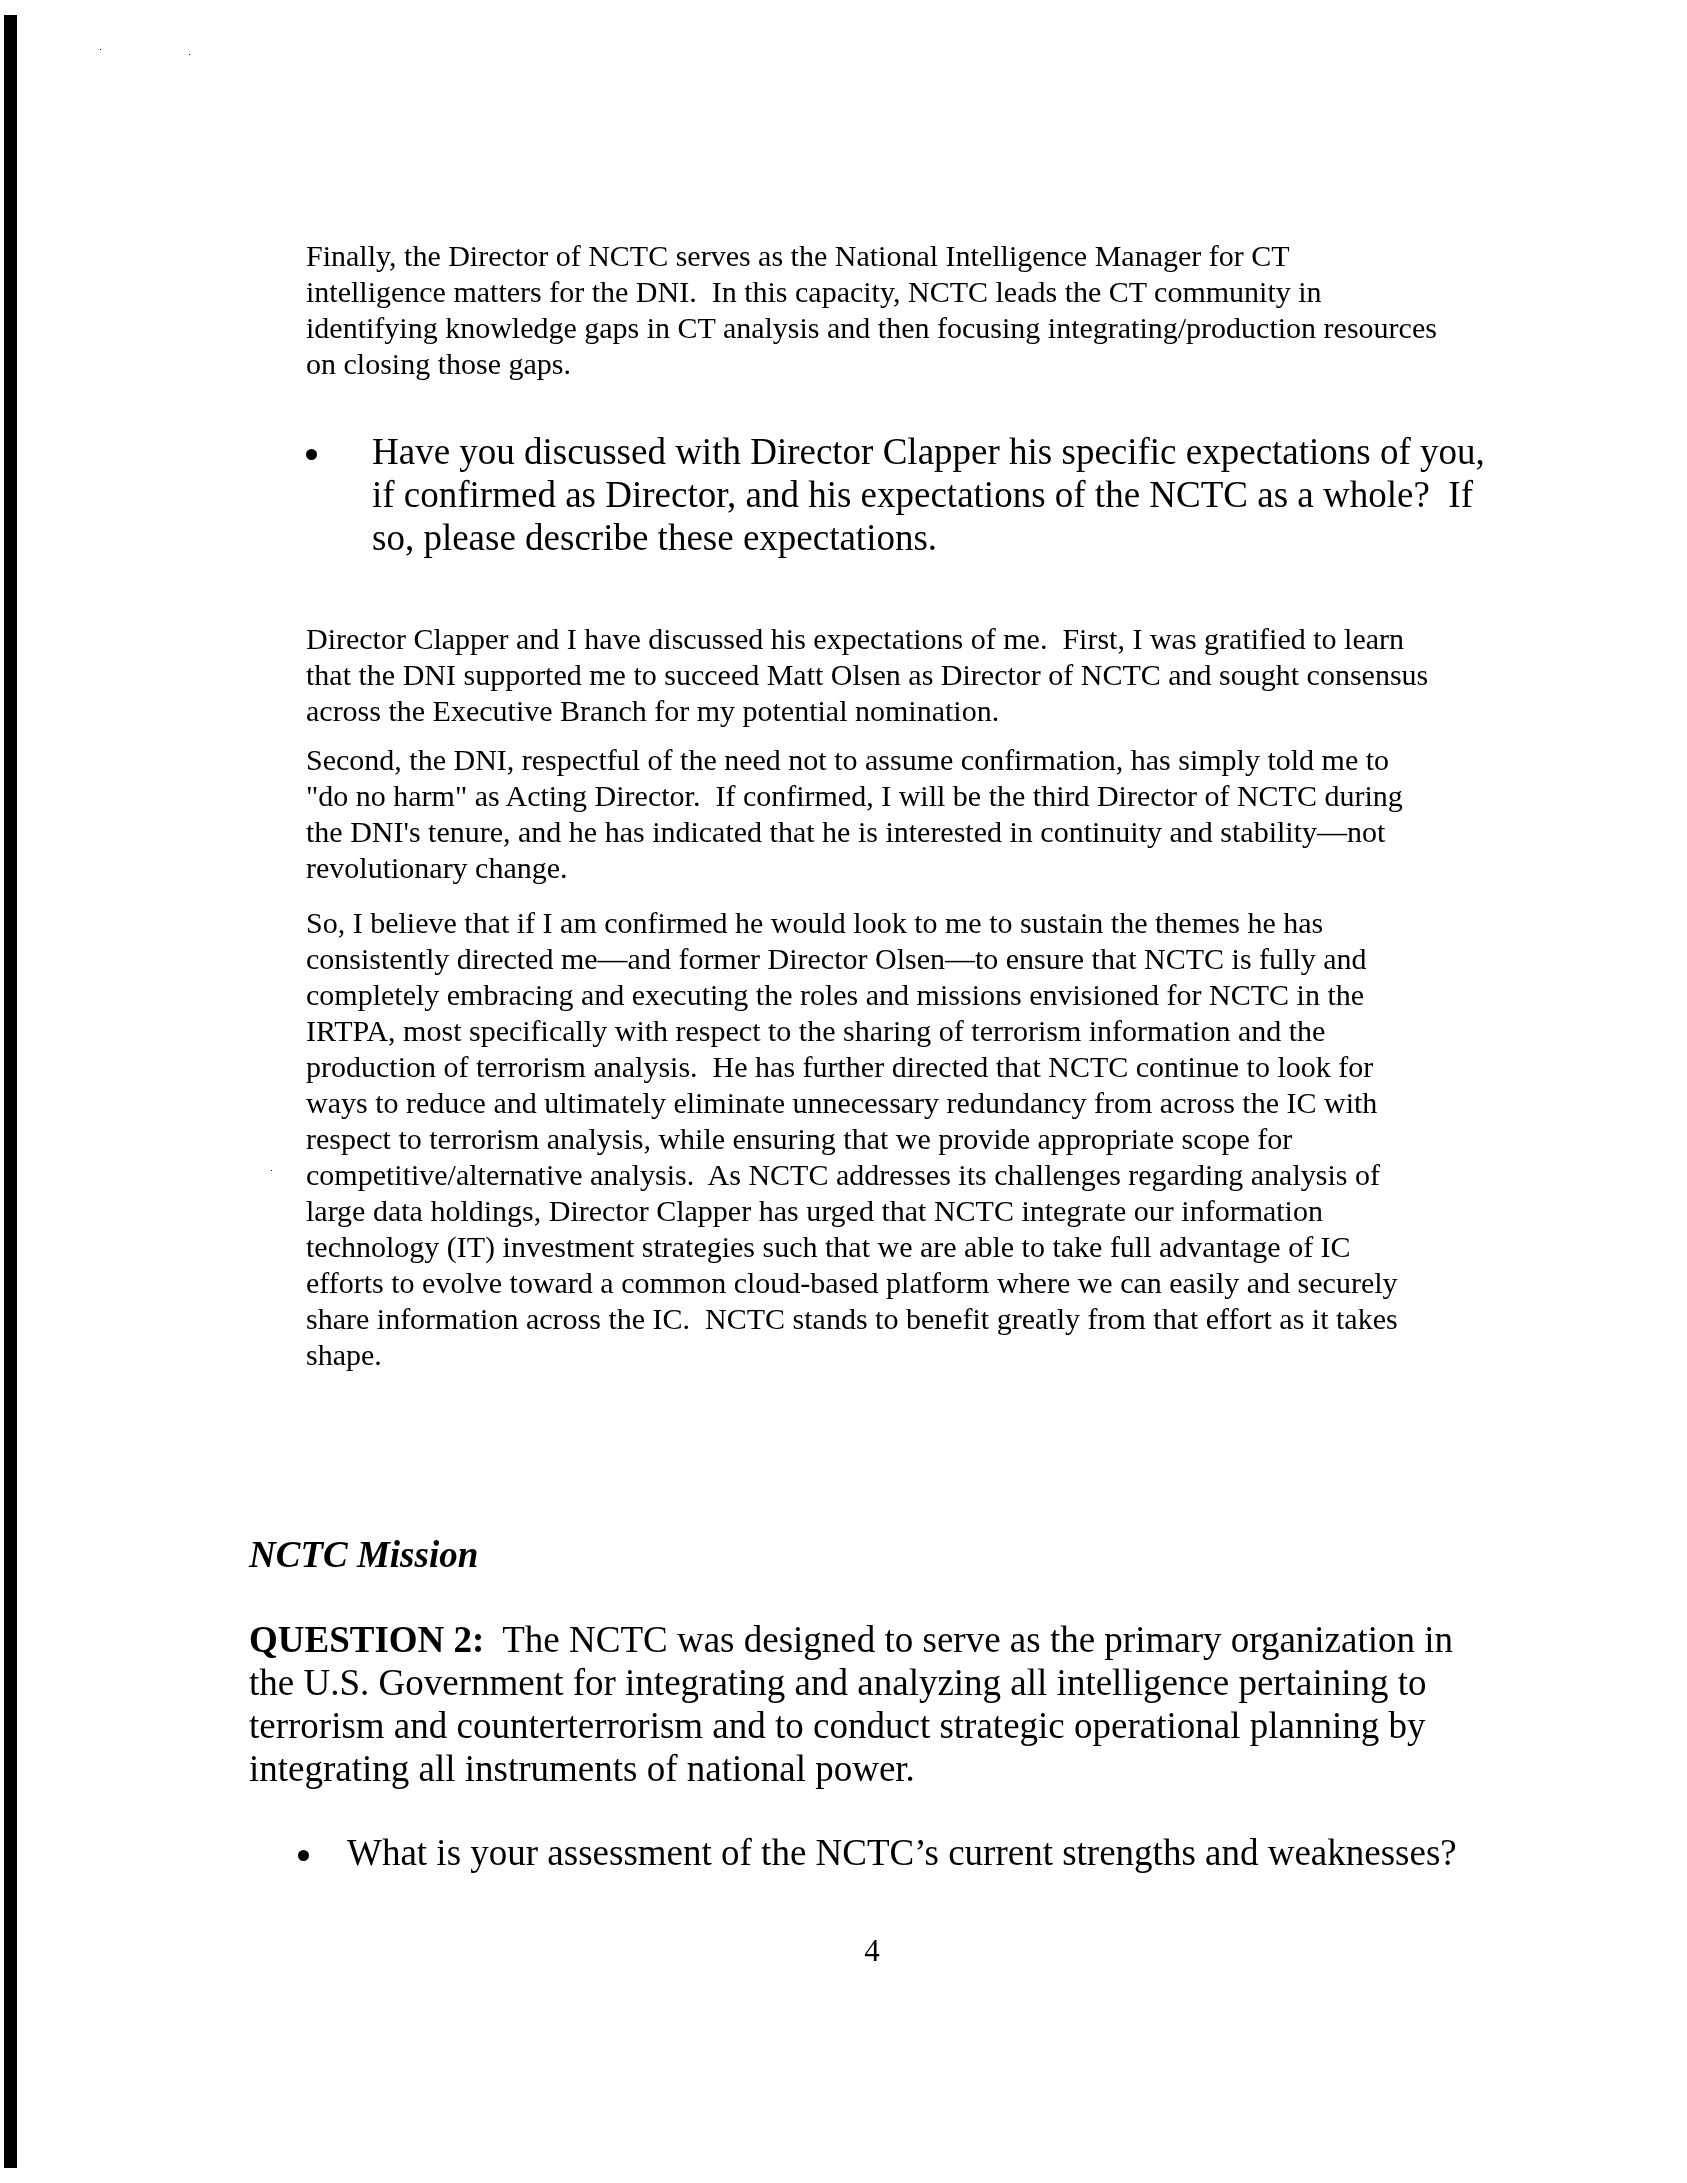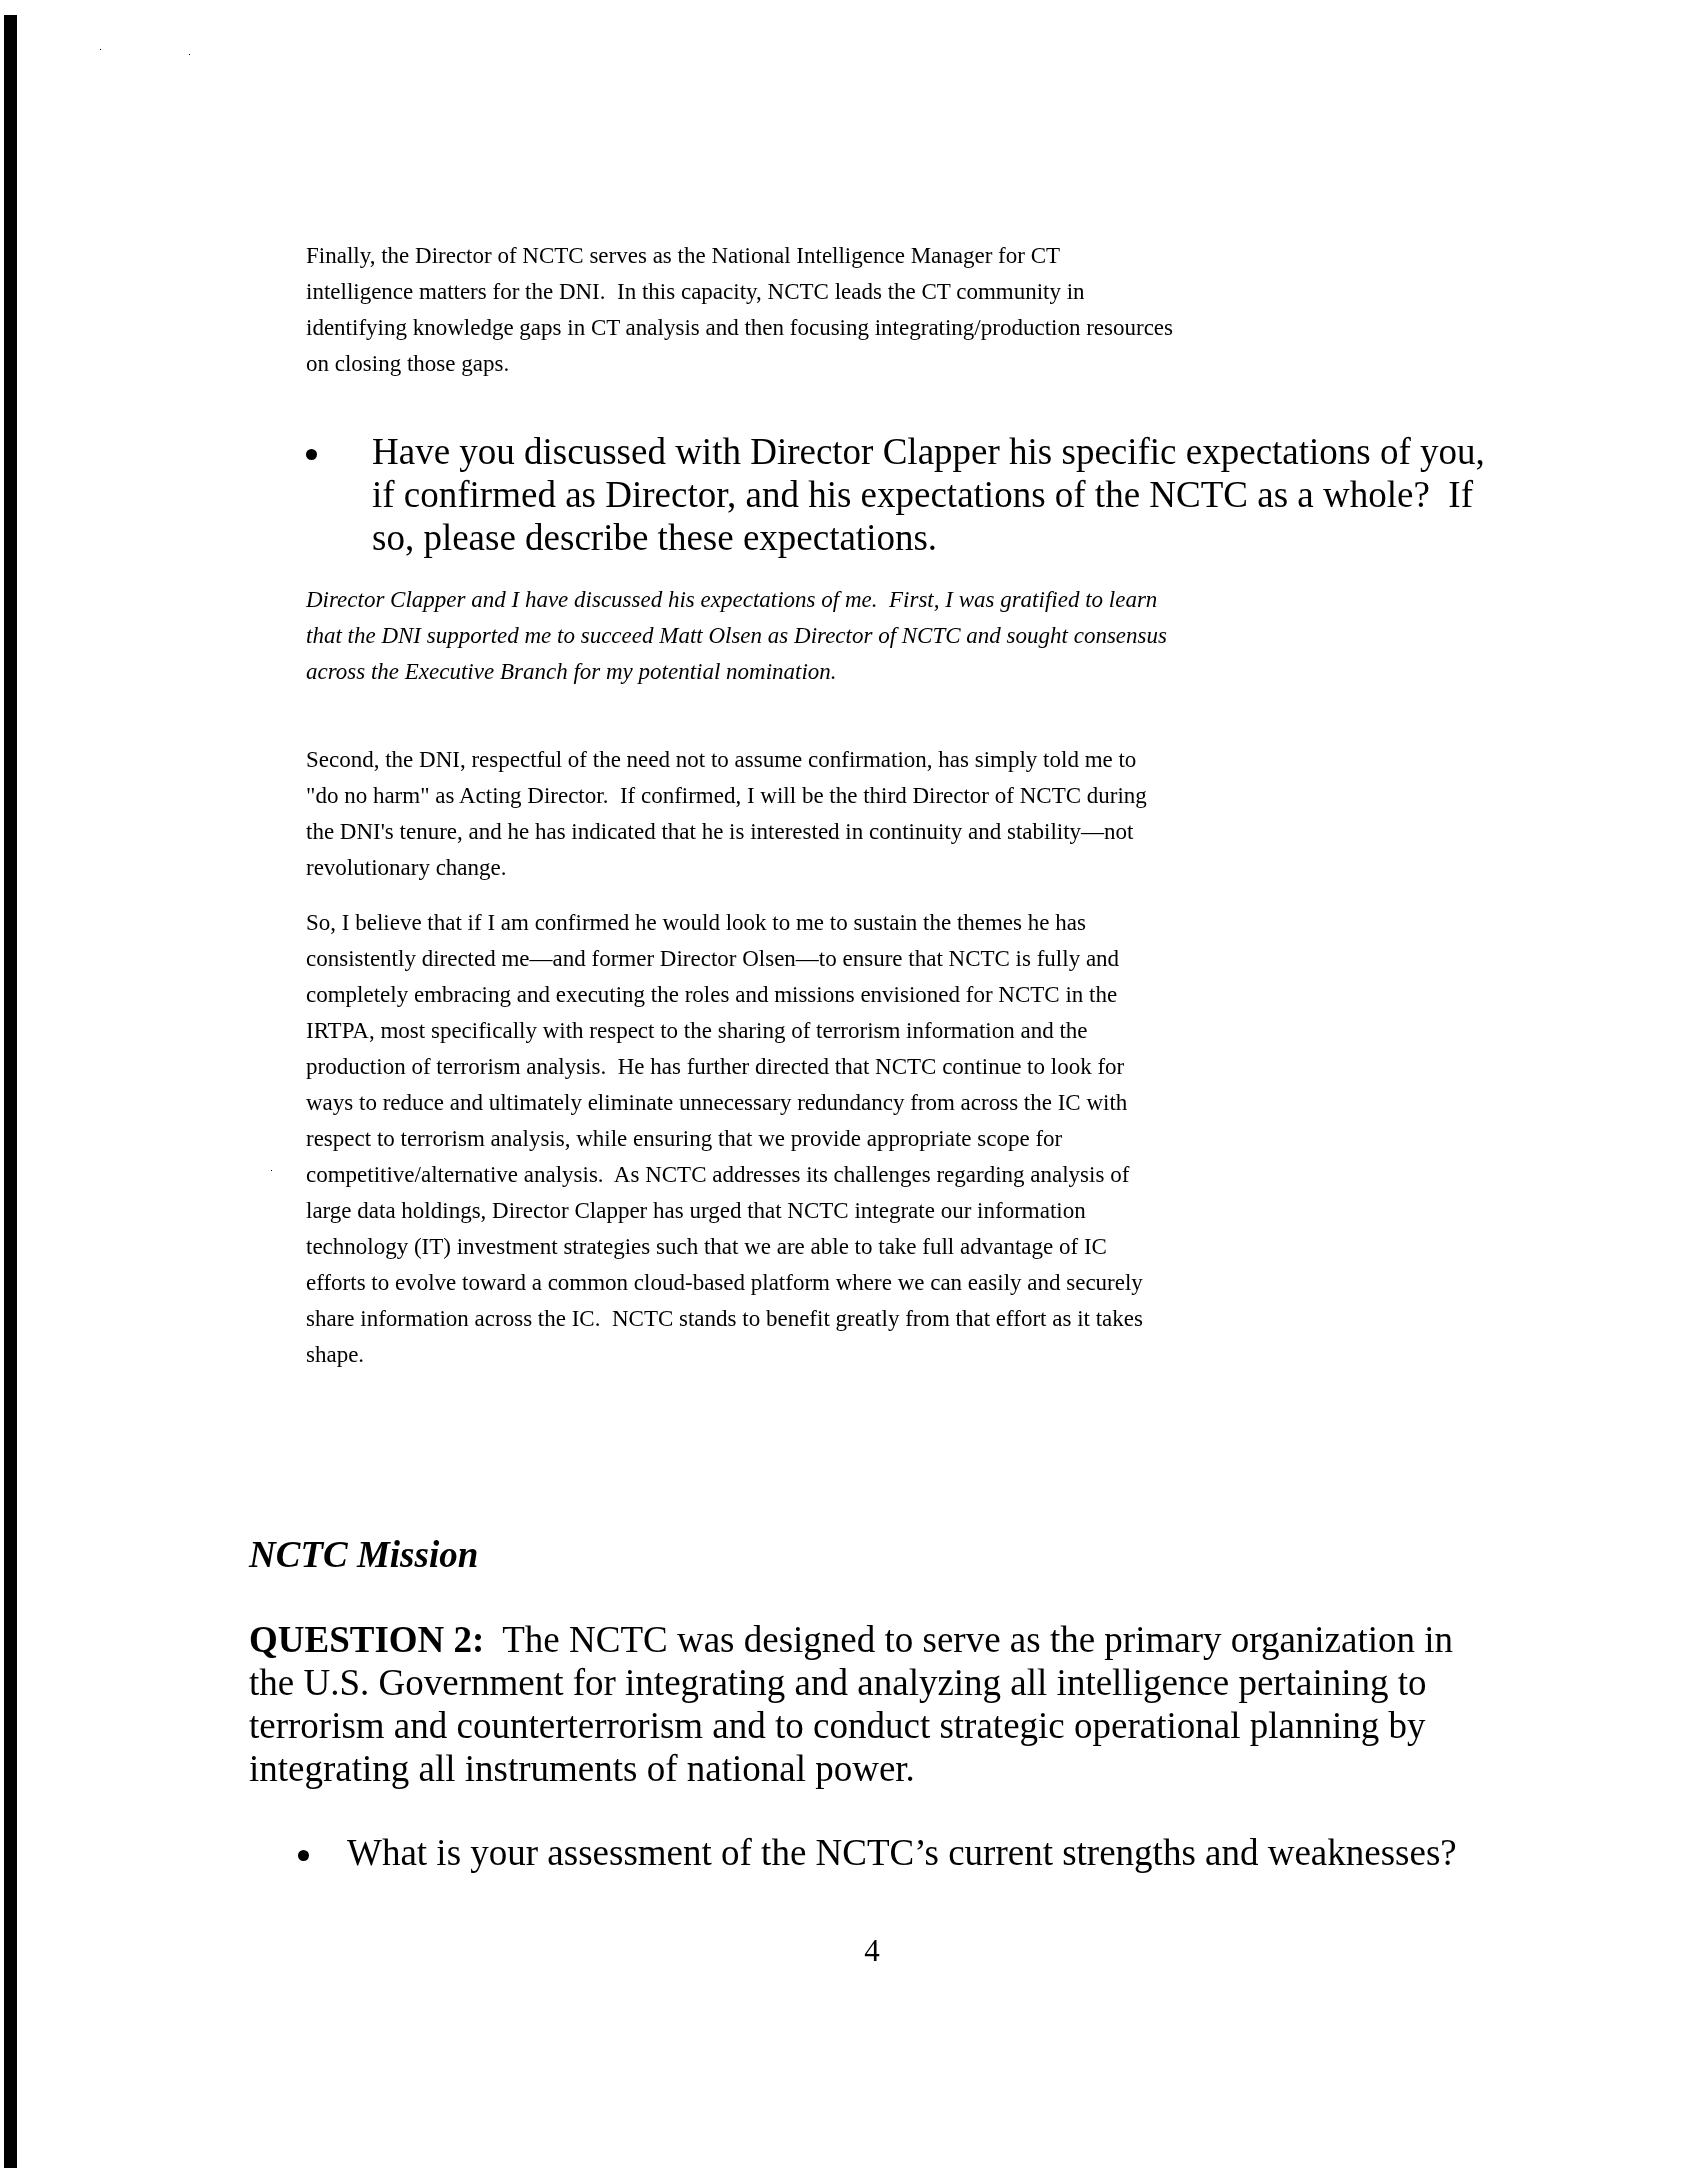--- a/index.html
+++ b/index.html
@@ -5,21 +5,21 @@
   html, body { margin: 0; padding: 0; background: #ffffff; }
   body { width: 1687px; height: 2183px; position: relative; overflow: hidden; }
   .page { position: absolute; left: 0; top: 0; width: 1687px; height: 2183px; background: #ffffff; }
   .scan-bar {
     position: absolute; left: 4px; top: 14.6px; width: 13.2px; height: 2153px;
     background: #000000;
   }
   .speck { position: absolute; width: 1.3px; height: 1.3px; background: #000; }
   .block { position: absolute; color: #000; font-family: "Liberation Serif", "DejaVu Serif", serif; }
   .line { display: block; white-space: pre; }
-  .body-text { font-size: 23px; line-height: 36px; left: 306px; }
+  .body-text { font-size: 30px; line-height: 36px; left: 306px; }
   .q-text { font-size: 37px; line-height: 43px; }
   .bullet-dot {
     position: absolute; width: 11.2px; height: 11.2px; border-radius: 50%; background: #000;
   }
   .heading { font-size: 37px; line-height: 42px; font-style: italic; font-weight: bold; left: 249px; }
   .qlabel { font-weight: bold; }
   .pagenum { font-size: 31px; line-height: 36px; left: 0; width: 1744px; text-align: center; }
 </style>
 </head>
 <body>
@@ -38,21 +38,21 @@
     <span class="line">on closing those gaps.</span>
   </div>
 
   <div class="bullet-dot" style="left:306px;top:449px;"></div>
   <div class="block q-text" style="left:352px;top:430px;margin-left:20px;">
     <span class="line">Have you discussed with Director Clapper his specific expectations of you,</span>
     <span class="line">if confirmed as Director, and his expectations of the NCTC as a whole?  If</span>
     <span class="line">so, please describe these expectations.</span>
   </div>
 
-  <div class="block body-text" style="top:582px;font-style:italic;">
+  <div class="block body-text" style="top:621px;">
     <span class="line">Director Clapper and I have discussed his expectations of me.  First, I was gratified to learn</span>
     <span class="line">that the DNI supported me to succeed Matt Olsen as Director of NCTC and sought consensus</span>
     <span class="line">across the Executive Branch for my potential nomination.</span>
   </div>
 
   <div class="block body-text" style="top:742px;">
     <span class="line">Second, the DNI, respectful of the need not to assume confirmation, has simply told me to</span>
     <span class="line">"do no harm" as Acting Director.  If confirmed, I will be the third Director of NCTC during</span>
     <span class="line">the DNI's tenure, and he has indicated that he is interested in continuity and stability—not</span>
     <span class="line">revolutionary change.</span>

